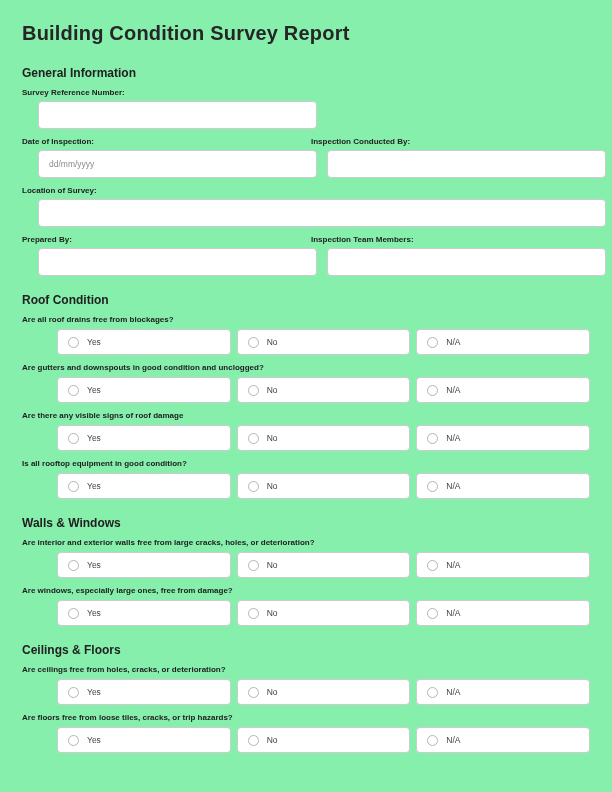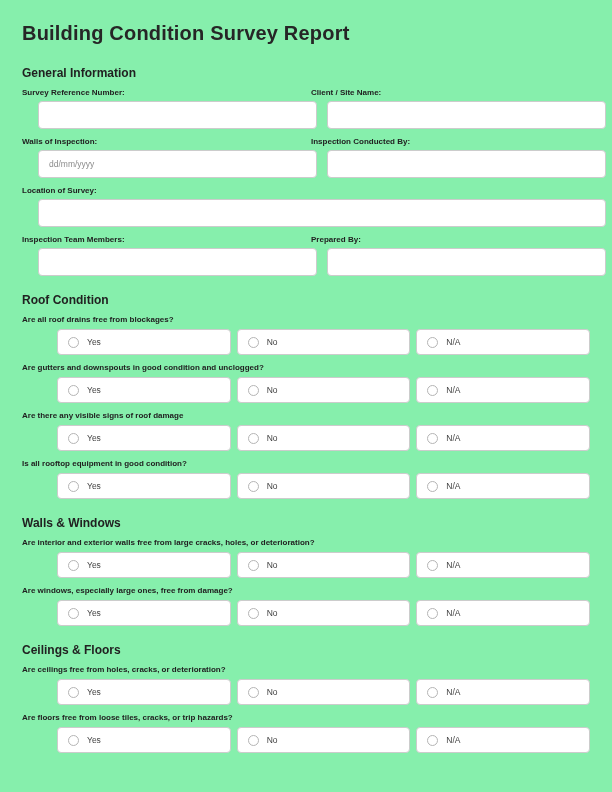--- a/index.html
+++ b/index.html
@@ -65,53 +65,49 @@
 
   <h1 class="form-title">Building Condition Survey Report</h1>
 
   <div class="section-heading first">General Information</div>
 
   <div class="field-row">
     <div class="field">
       <div class="field-label">Survey Reference Number:</div>
       <input class="text-input" type="text" placeholder="" style="">
     </div>
-    <div class="field">
-      <div class="field-label">Client / Site Name:</div>
-      <input class="text-input" type="text" placeholder="" style="">
-    </div>
   </div>
 
   <div class="field-row">
     <div class="field">
-      <div class="field-label">Walls of Inspection:</div>
+      <div class="field-label">Date of Inspection:</div>
       <input class="text-input" type="text" placeholder="dd/mm/yyyy" style="">
     </div>
     <div class="field">
       <div class="field-label">Inspection Conducted By:</div>
       <input class="text-input" type="text" placeholder="" style="">
     </div>
   </div>
 
   <div class="field-row full">
     <div class="field">
       <div class="field-label">Location of Survey:</div>
       <input class="text-input" type="text" placeholder="" style="">
     </div>
   </div>
 
   <div class="field-row">
     <div class="field">
+      <div class="field-label">Prepared By:</div>
+      <input class="text-input" type="text" placeholder="" style="">
+    </div>
+    <div class="field">
       <div class="field-label">Inspection Team Members:</div>
       <input class="text-input" type="text" placeholder="" style="">
     </div>
-    <div class="field">
-      <div class="field-label">Prepared By:</div>
-      <input class="text-input" type="text" placeholder="" style="">
-    </div>
   </div>
 
   <div class="section-heading">Roof Condition</div>
 
   <div class="question">
     <div class="q-label">Are all roof drains free from blockages?</div>
     <div class="radio-row">
       <label class="radio-box">
         <span class="radio-circle"></span>
         <span class="radio-label">Yes</span>

